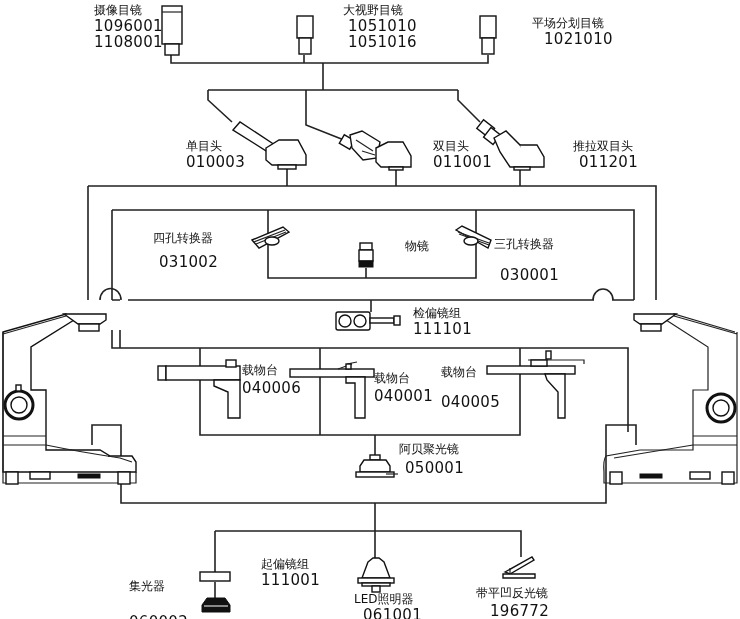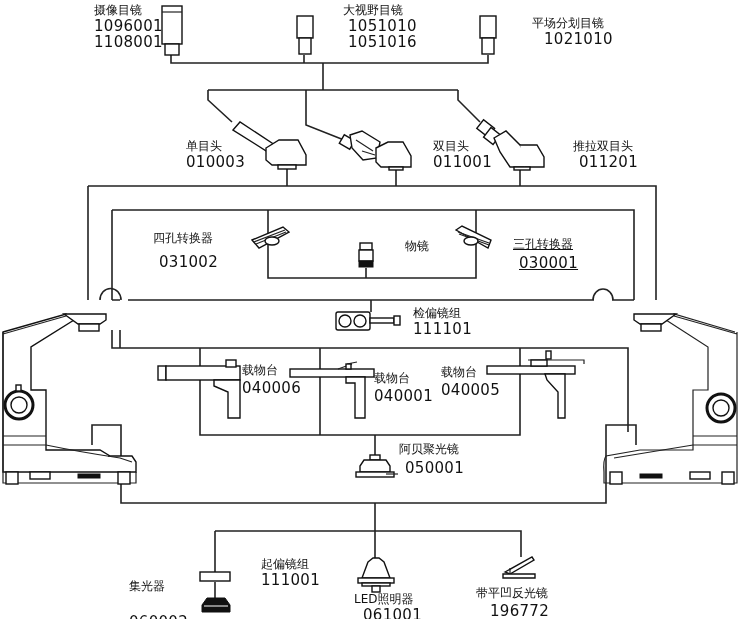--- a/index.html
+++ b/index.html
@@ -204,39 +204,39 @@
   <span class="name">推拉双目头</span>
   <span class="code" style="padding-left:6px">011201</span>
 </div>
 <div class="label" style="left:153px;top:230px;">
   <span class="name">四孔转换器</span>
   <span class="code" style="padding-left:6px;margin-top:8px">031002</span>
 </div>
 <div class="label" style="left:405px;top:238px;">
   <span class="name">物镜</span>
 </div>
-<div class="label" style="left:513px;top:236px;text-decoration:underline;">
+<div class="label" style="left:494px;top:236px;">
   <span class="name">三孔转换器</span>
-  <span class="code" style="padding-left:6px;margin-top:3px">030001</span>
+  <span class="code" style="padding-left:6px;margin-top:15px">030001</span>
 </div>
 <div class="label" style="left:413px;top:305px;">
   <span class="name">检偏镜组</span>
   <span class="code">111101</span>
 </div>
 <div class="label" style="left:242px;top:362px;">
   <span class="name">载物台</span>
   <span class="code" style="margin-top:2px">040006</span>
 </div>
 <div class="label" style="left:374px;top:370px;">
   <span class="name">载物台</span>
   <span class="code" style="margin-top:2px">040001</span>
 </div>
 <div class="label" style="left:441px;top:364px;">
   <span class="name">载物台</span>
-  <span class="code" style="margin-top:2px">040005</span>
+  <span class="code" style="margin-top:14px">040005</span>
 </div>
 <div class="label" style="left:399px;top:441px;">
   <span class="name">阿贝聚光镜</span>
   <span class="code" style="padding-left:6px;margin-top:3px">050001</span>
 </div>
 <div class="label" style="left:129px;top:578px;">
   <span class="name">集光器</span>
   <span class="code" style="margin-top:20px">060002</span>
 </div>
 <div class="label" style="left:261px;top:556px;">

